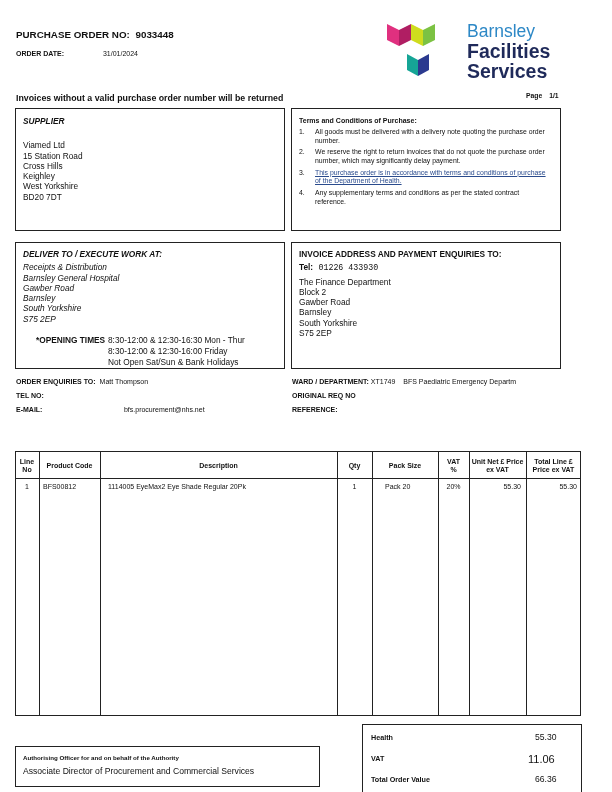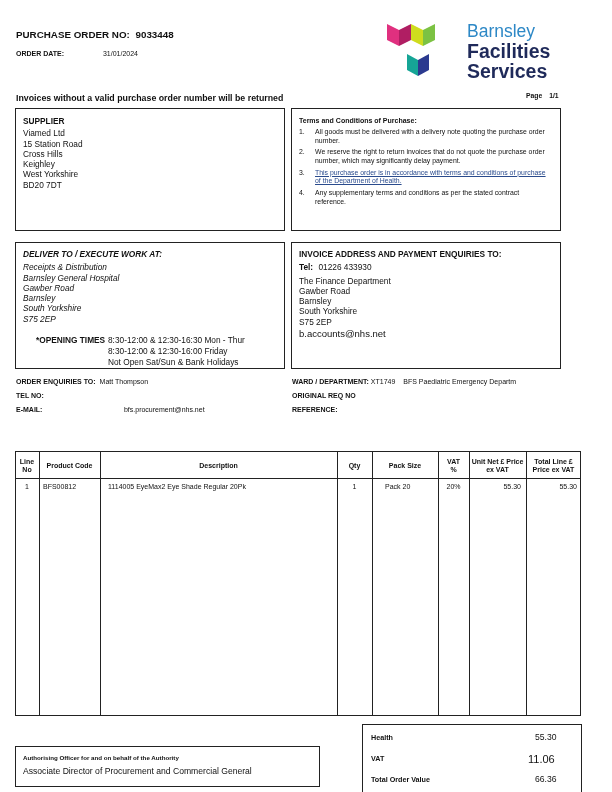--- a/index.html
+++ b/index.html
@@ -61,21 +61,21 @@
 </div>
 
 <div class="abs b" style="left:16px; top:93px; font-size:8.8px;">Invoices without a valid purchase order number will be returned</div>
 <div class="abs b" style="left:526px; top:92px; font-size:6.8px;">
   <span>Page</span>
   <span style="margin-left:5px;">1/1</span>
 </div>
 
 <div class="box" style="left:15px; top:108px; width:270px; height:123px;">
   <div class="abs t8" style="left:7px; top:7px;">
-    <span class="line b" style="margin-bottom:2px;">SUPPLIER</span>
+    <span class="line b" style="margin-bottom:14px;font-style:italic;">SUPPLIER</span>
     <span class="line">Viamed Ltd</span>
     <span class="line">15 Station Road</span>
     <span class="line">Cross Hills</span>
     <span class="line">Keighley</span>
     <span class="line">West Yorkshire</span>
     <span class="line">BD20 7DT</span>
   </div>
 </div>
 
 <div class="box" style="left:291px; top:108px; width:270px; height:123px;">
@@ -106,28 +106,28 @@
     <span class="line">8:30-12:00 &amp; 12:30-16:00 Friday</span>
     <span class="line">Not Open Sat/Sun &amp; Bank Holidays</span>
   </div>
 </div>
 
 <div class="box" style="left:291px; top:242px; width:270px; height:127px;">
   <div class="abs t8" style="left:7px; top:6px;">
     <span class="line b" style="margin-bottom:3px;">INVOICE ADDRESS AND PAYMENT ENQUIRIES TO:</span>
     <span class="line" style="margin-bottom:3px;">
       <span class="b">Tel:</span>
-      <span style="margin-left:3px;">01226 433930</span>
+      <span style="margin-left:3px;font-family:Liberation Mono, monospace;">01226 433930</span>
     </span>
     <span class="line">The Finance Department</span>
+    <span class="line">Block 2</span>
     <span class="line">Gawber Road</span>
     <span class="line">Barnsley</span>
     <span class="line">South Yorkshire</span>
     <span class="line">S75 2EP</span>
-    <span class="line" style="font-size:9.5px; line-height:13px;">b.accounts@nhs.net</span>
   </div>
 </div>
 
 <div class="abs t7" style="left:16px; top:378px;">
   <span class="b">ORDER ENQUIRIES TO:</span>
   <span style="margin-left:2px;">Matt Thompson</span>
 </div>
 <div class="abs t7 b" style="left:16px; top:392px;">TEL NO:</div>
 <div class="abs t7" style="left:16px; top:406px;">
   <span class="b" style="display:inline-block; width:106px;">E-MAIL:</span>
@@ -169,21 +169,21 @@
     <div class="td" style="left:337px; width:35px; text-align:center;">1</div>
     <div class="td" style="left:385px;">Pack 20</div>
     <div class="td" style="left:438px; width:31px; text-align:center;">20%</div>
     <div class="td" style="left:469px; width:52px; text-align:right;">55.30</div>
     <div class="td" style="left:526px; width:51px; text-align:right;">55.30</div>
   </div>
 </div>
 
 <div class="box" style="left:15px; top:746px; width:305px; height:41px;">
   <div class="abs b" style="left:7px; top:7px; font-size:6.2px;">Authorising Officer for and on behalf of the Authority</div>
-  <div class="abs" style="left:7px; top:19px; font-size:8.6px; white-space:nowrap;">Associate Director of Procurement and Commercial General</div>
+  <div class="abs" style="left:7px; top:19px; font-size:8.6px; white-space:nowrap;">Associate Director of Procurement and Commercial Services</div>
 </div>
 
 <div class="box" style="left:362px; top:724px; width:220px; height:72px; border-bottom:none;">
   <div class="abs b" style="left:8px; top:8px; font-size:7.2px;">Health</div>
   <div class="abs" style="left:172px; top:7px; font-size:8.6px;">55.30</div>
   <div class="abs b" style="left:8px; top:29px; font-size:7.2px;">VAT</div>
   <div class="abs" style="left:165px; top:28px; font-size:11px;">11.06</div>
   <div class="abs b" style="left:8px; top:50px; font-size:7.2px;">Total Order Value</div>
   <div class="abs" style="left:172px; top:49px; font-size:8.6px;">66.36</div>
 </div>

